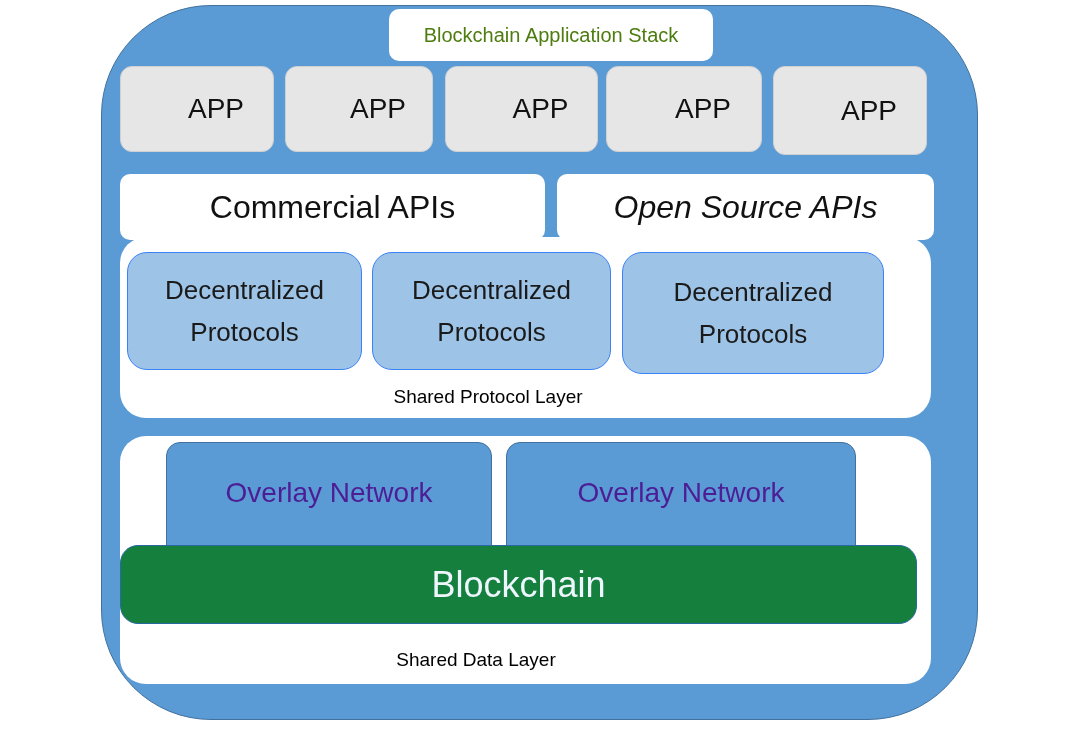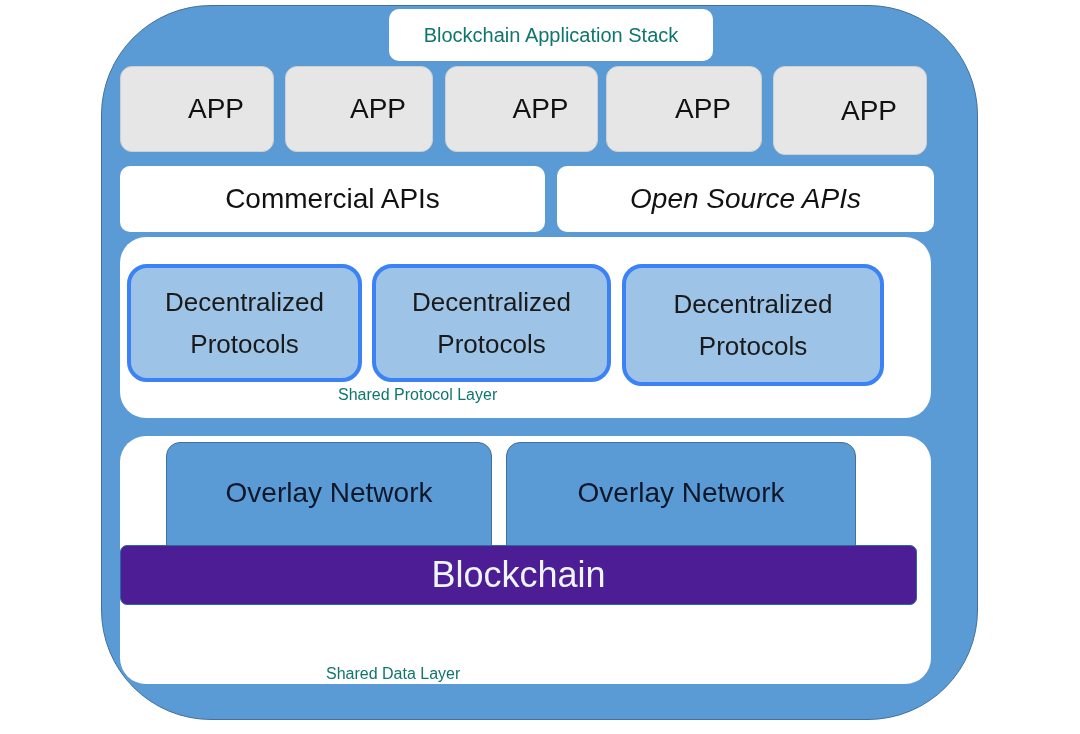--- a/index.html
+++ b/index.html
@@ -3,31 +3,31 @@
 <meta charset="utf-8">
 <style>
   html, body { margin: 0; padding: 0; background: #ffffff; }
   body { width: 1080px; height: 734px; position: relative; overflow: hidden;
          font-family: "Liberation Sans", "DejaVu Sans", sans-serif; }
   .outer { position: absolute; left: 101px; top: 5px; width: 877px; height: 715px;
            background: #5b9bd5; border: 1px solid #41719c; border-radius: 110px; box-sizing: border-box; }
   .box { position: absolute; box-sizing: border-box; display: flex; align-items: center; justify-content: center;
          text-align: center; }
   .title { left: 389px; top: 9px; width: 324px; height: 52px; background: #fff; border-radius: 10px;
-           font-size: 20px; color: #0f766e; }
+           font-size: 20px; color: #4d7c0f; }
   .app { top: 66px; height: 86px; background: #e7e6e6; border-radius: 12px; font-size: 28px; color: #111;
          border: 1px solid #d0d0d0; padding-left: 38px; }
-  .api { top: 166px; height: 66px; background: #fff; border-radius: 10px; font-size: 28px; color: #111; }
+  .api { top: 174px; height: 66px; background: #fff; border-radius: 10px; font-size: 32px; color: #111; }
   .layer { background: #fff; border-radius: 26px; }
-  .proto { top: 264px; height: 118px; background: #9dc3e6; border: 4px solid #3b82f6; border-radius: 20px;
+  .proto { top: 252px; height: 118px; background: #9dc3e6; border: 1px solid #3b82f6; border-radius: 20px;
            font-size: 26px; color: #1a1a1a; line-height: 42px; flex-direction: column; }
-  .layer-label { position: absolute; font-size: 16px; color: #0f766e; }
+  .layer-label { position: absolute; font-size: 19px; color: #000000; text-align: center; }
   .overlay { top: 442px; height: 120px; background: #5b9bd5; border: 1px solid #41719c; border-radius: 14px;
-             font-size: 28px; color: #0f172a; padding-bottom: 18px; }
-  .chain { left: 120px; top: 545px; width: 797px; height: 60px; background: #4c1d95; border-radius: 7px;
+             font-size: 28px; color: #4c1d95; padding-bottom: 18px; }
+  .chain { left: 120px; top: 545px; width: 797px; height: 79px; background: #15803d; border-radius: 18px;
            font-size: 36px; color: #eef5fc; border: 1px solid #2a68a2; }
 </style>
 </head>
 <body>
 
 <div class="outer"></div>
 
 <div class="box title">Blockchain Application Stack</div>
 
 <div class="box app" style="left:120px;width:154px;">APP</div>
@@ -51,13 +51,13 @@
 <div class="box proto" style="left:622px;width:262px;height:122px;">
   <span>Decentralized</span>
   <span>Protocols</span>
 </div>
 <div class="layer-label" style="left:338px;top:386px;width:300px;">Shared Protocol Layer</div>
 
 <div class="box layer" style="left:120px;top:436px;width:811px;height:248px;"></div>
 <div class="box overlay" style="left:166px;width:326px;">Overlay Network</div>
 <div class="box overlay" style="left:506px;width:350px;">Overlay Network</div>
 <div class="box chain">Blockchain</div>
-<div class="layer-label" style="left:326px;top:649px;width:300px;margin-top:16px;">Shared Data Layer</div>
+<div class="layer-label" style="left:326px;top:649px;width:300px;">Shared Data Layer</div>
 
 </body></html>

